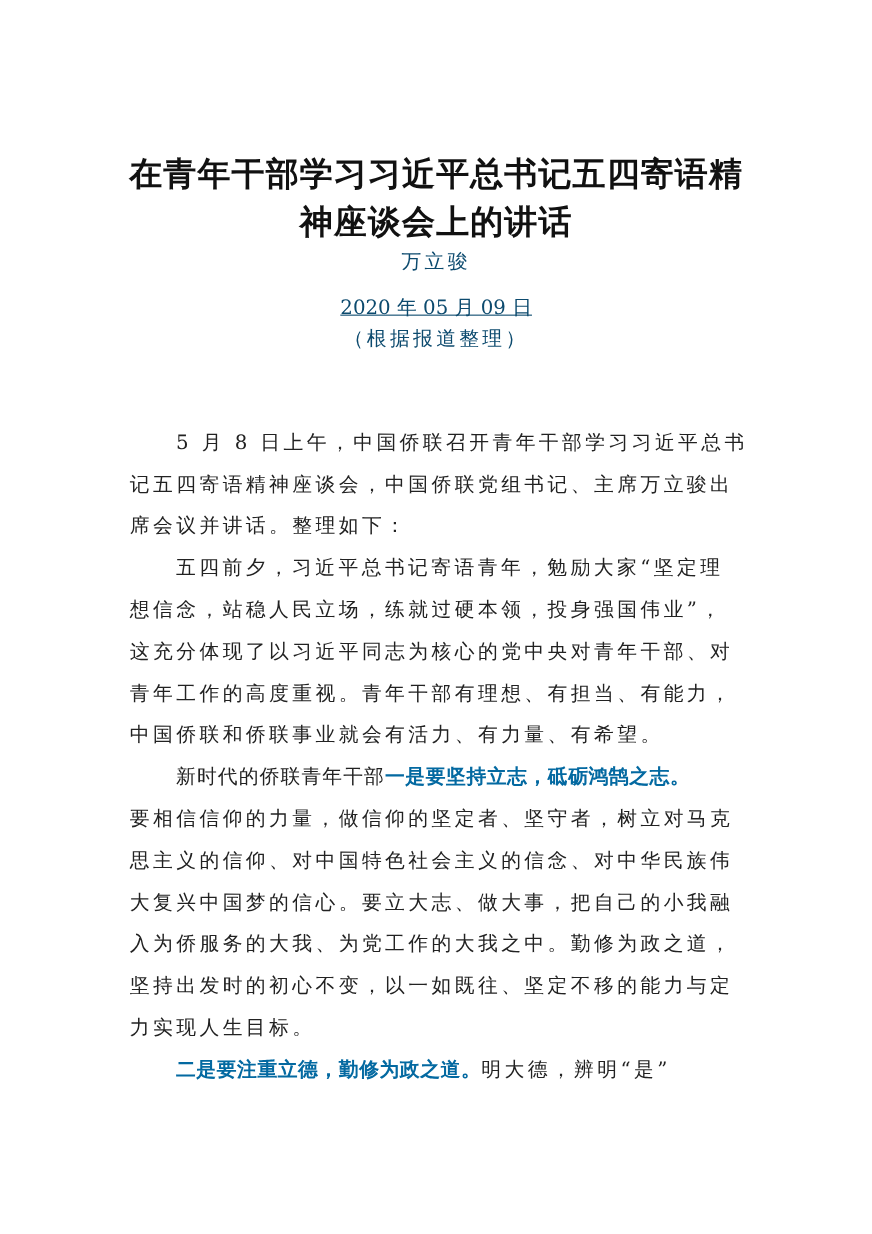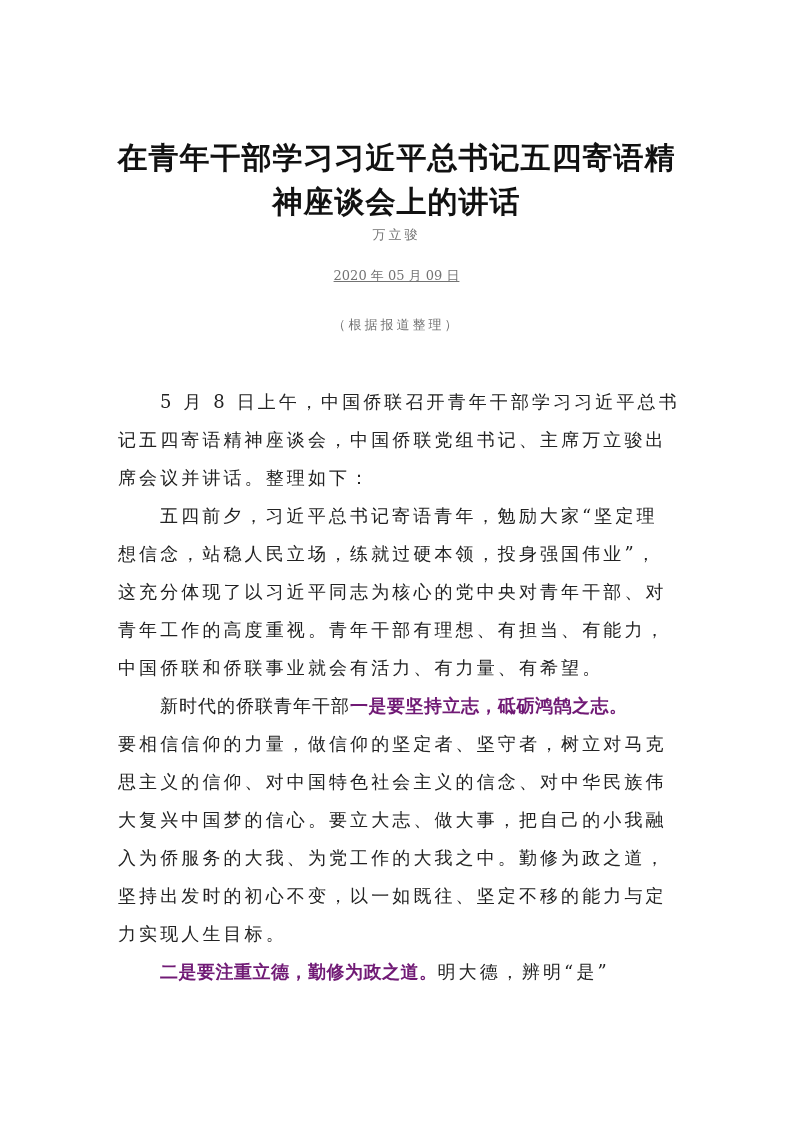--- a/index.html
+++ b/index.html
@@ -7,32 +7,32 @@
     .page { position: absolute; left: 0; top: 0; width: 793px; height: 873px; background: #fff; }
     .title {
       position: absolute; left: 0; width: 793px; text-align: center;
       font-family: "DejaVu Sans", "Liberation Sans", sans-serif; font-weight: bold;
       font-size: 30px; letter-spacing: 1px; color: #111;
     }
     .t1 { top: 138px; }
     .t2 { top: 182px; }
     .meta {
       position: absolute; left: 0; width: 793px; text-align: center;
-      font-family: "DejaVu Serif", "Liberation Serif", serif; font-size: 13px; color: #737373;
+      font-family: "DejaVu Serif", "Liberation Serif", serif; font-size: 18px; color: #0c4a6e;
     }
     .author { top: 226px; letter-spacing: 3px; }
     .date { top: 267px; text-decoration: underline; }
-    .note { top: 316px; letter-spacing: 3px; }
+    .note { top: 296px; letter-spacing: 3px; }
     .line {
       position: absolute; left: 118px; white-space: nowrap;
       font-family: "DejaVu Serif", "Liberation Serif", serif; font-size: 18px;
       letter-spacing: 3.1px; color: #222;
     }
     .indent { left: 160px; }
-    .bold { font-family: "DejaVu Sans", "Liberation Sans", sans-serif; font-weight: bold; letter-spacing: 0.5px; color: #701a75; }
+    .bold { font-family: "DejaVu Sans", "Liberation Sans", sans-serif; font-weight: bold; letter-spacing: 0.5px; color: #0369a1; }
   </style>
 </head>
 <body>
 
 <div class="page">
   <div class="title t1">在青年干部学习习近平总书记五四寄语精</div>
   <div class="title t2">神座谈会上的讲话</div>
   <div class="meta author">万立骏</div>
   <div class="meta date">2020 年 05 月 09 日</div>
   <div class="meta note">（根据报道整理）</div>

